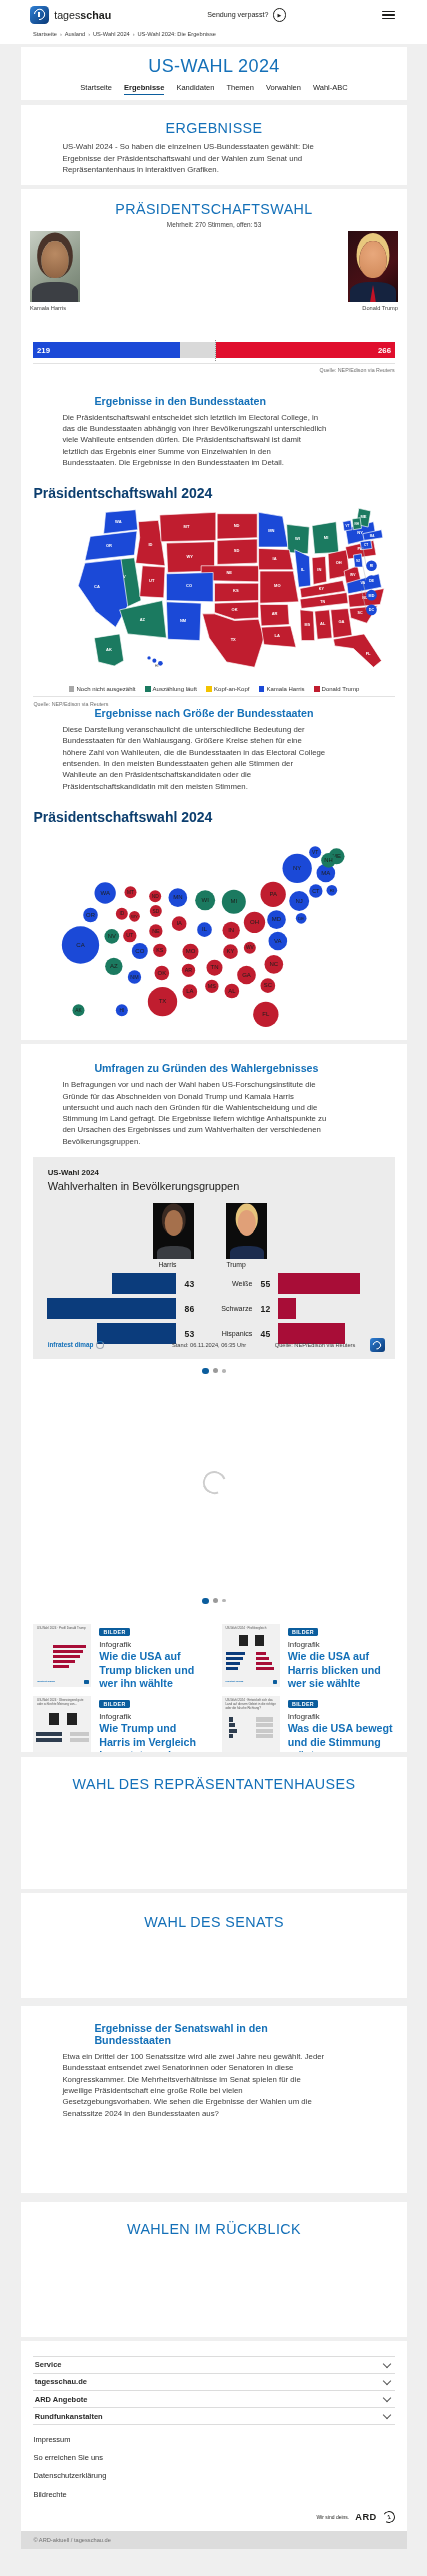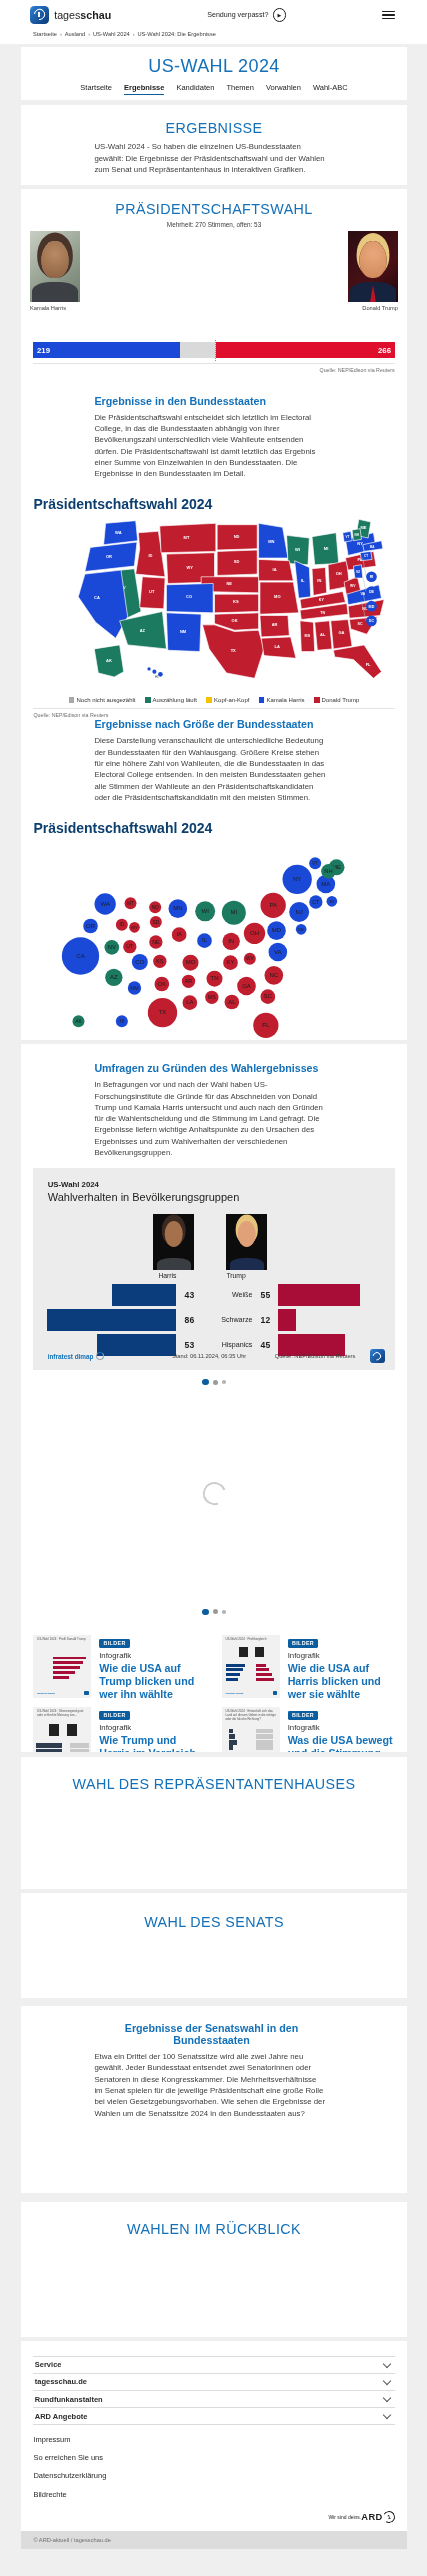--- a/index.html
+++ b/index.html
@@ -25,21 +25,21 @@
   
   .hero{height:53px;}
   .hero h1{margin:8.6px 0 0;text-align:center;font-size:18px;font-weight:400;color:#1470b8;letter-spacing:0.4px;}
   .tabs{display:flex;justify-content:center;gap:12px;margin-top:6.4px;font-size:7.5px;color:#222;}
   .tab{padding-bottom:2.1px;cursor:pointer;}
   .tab.active{font-weight:700;border-bottom:1.8px solid #0b5d9d;}
 
   
   .sec-title{margin:0;text-align:center;font-size:14.3px;font-weight:400;color:#1470b8;letter-spacing:0.4px;}
   .sub-h{color:#1470b8;font-size:10.7px;font-weight:600;margin:0 78px 0 73px;}
-  .body-p{font-size:7.8px;line-height:1.45;margin:5px 80px 0 73px;color:#3c3c3c;}
+  .body-p{font-size:7.8px;line-height:1.45;margin:5px 80px 0 41px;color:#3c3c3c;}
   .chart-h{color:#0c3e6e;font-size:14px;font-weight:700;margin:17px 0 0 12px;}
   .legend{display:flex;justify-content:center;gap:9.3px;font-size:6px;margin-top:4.3px;color:#333;}
   .legend i{display:inline-block;width:5.7px;height:5.7px;margin-right:2.1px;vertical-align:-0.7px;}
   .divider{border-top:0.7px solid #e2e2e2;margin:4.3px 12px 0;}
   .src{font-size:5.3px;color:#6e6e6e;margin:3.6px 12px 0;}
   .src.right{text-align:right;}
 
   .erg{height:80px;}
   .erg .sec-title{margin-top:15.7px;}
 
@@ -108,31 +108,31 @@
   .tb{position:absolute;height:2.9px;}
   .tsq{position:absolute;background:#222;}
   .badge{display:inline-block;background:#0b5d9d;color:#fff;font-size:5.3px;font-weight:700;letter-spacing:0.4px;padding:1.4px 4.3px;border-radius:1.4px;}
   .t-kick{font-size:7.8px;color:#333;margin-top:3.6px;}
   .t-title{font-size:10.7px;line-height:1.25;color:#1470b8;font-weight:600;margin-top:1.4px;}
 
   
   .c-rep{height:132px;} .c-rep .sec-title{margin-top:19px;}
   .c-sen{height:105px;margin-bottom:8.6px;} .c-sen .sec-title{margin-top:21.4px;}
   .c-senres{height:187px;margin-bottom:8.6px;}
-  .c-senres .sub-h{margin-top:15.7px;text-align:center;}
+  .c-senres .sub-h{margin-top:15.7px;}
   .c-retro{height:135px;} .c-retro .sec-title{margin-top:18.5px;}
 
   
   .foot{height:190px;margin-bottom:0;}
   .acc{margin:14.3px 12px 0;border-bottom:0.7px solid #dcdcdc;}
   .acc-row{display:flex;align-items:center;justify-content:space-between;border-top:0.7px solid #dcdcdc;padding:3.6px 1.4px;font-size:7.5px;font-weight:700;color:#2b2b2b;cursor:pointer;}
   .chev{width:5px;height:5px;border-right:1.1px solid #555;border-bottom:1.1px solid #555;transform:rotate(45deg);margin-right:2.9px;margin-top:-2.1px;}
   .flinks{margin:7.1px 12px 0;}
   .flink{font-size:7.5px;color:#2b2b2b;margin-top:9.3px;cursor:pointer;}
-  .ard-row{position:absolute;right:12px;bottom:8.6px;display:flex;align-items:center;gap:0;color:#1d1d1b;}
+  .ard-row{position:absolute;right:12px;bottom:8.6px;display:flex;align-items:center;gap:6px;color:#1d1d1b;}
   .claim{font-size:5px;}
   .ardword{font-size:9.3px;font-weight:700;letter-spacing:0.4px;}
   .ardone{width:10px;height:10px;border:1.1px solid #1d1d1b;border-left-color:transparent;border-radius:50%;display:flex;align-items:center;justify-content:center;font-size:5.7px;font-weight:700;transform:rotate(-15deg);}
   .copybar{margin:0 21.4px;background:#dcdcdc;height:18px;display:flex;align-items:center;padding-left:12px;font-size:5.7px;color:#6f6f6f;}
 </style>
 </head>
 <body>
 
 <div class="topwrap">
   <div class="topbar">
@@ -598,25 +598,25 @@
   <div class="acc" id="accordion">
       <div class="acc-row">
         <span>Service</span>
         <span class="chev"></span>
       </div>
       <div class="acc-row">
         <span>tagesschau.de</span>
         <span class="chev"></span>
       </div>
       <div class="acc-row">
+        <span>ARD Angebote</span>
+        <span class="chev"></span>
+      </div>
+      <div class="acc-row">
         <span>Rundfunkanstalten</span>
-        <span class="chev"></span>
-      </div>
-      <div class="acc-row">
-        <span>ARD Angebote</span>
         <span class="chev"></span>
       </div>
     </div>
   <div class="flinks" id="flinks">
       <div class="flink">Impressum</div>
       <div class="flink">So erreichen Sie uns</div>
       <div class="flink">Datenschutzerklärung</div>
       <div class="flink">Bildrechte</div>
     </div>
   <div class="ard-row">

